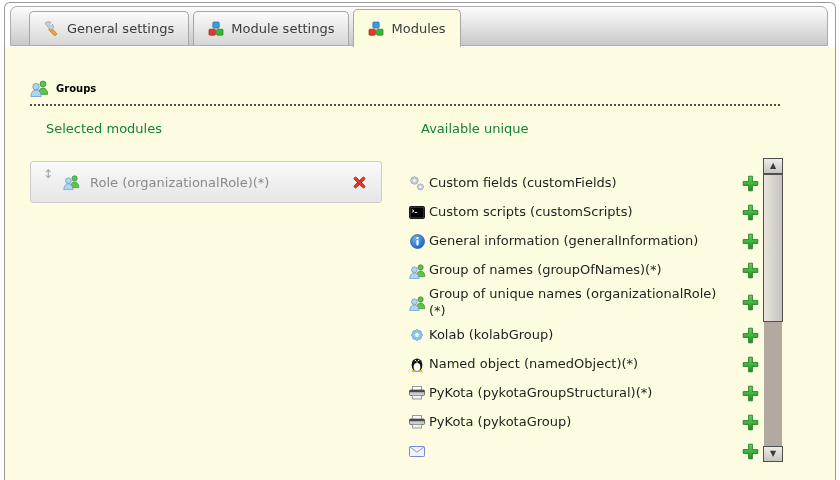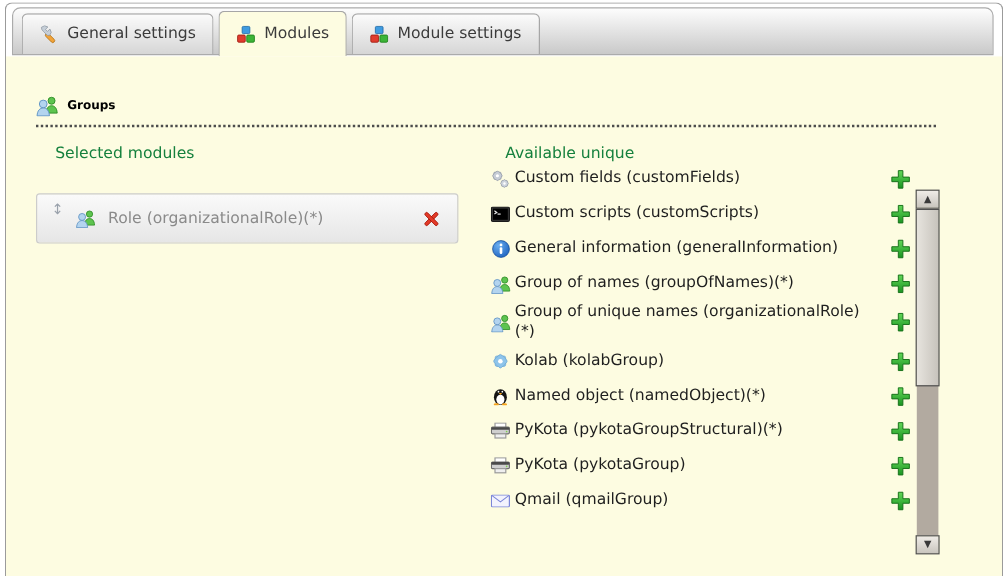--- a/index.html
+++ b/index.html
@@ -12,21 +12,21 @@
   .frame{
     position:absolute;left:4px;top:2px;width:830px;height:496px;
     border:1px solid #9b9b9b;border-bottom:none;
     border-radius:6px 6px 0 0;background:#fff;
   }
   
   .tabstrip{
     position:absolute;left:5px;top:3px;width:818px;height:40px;
     box-sizing:border-box;border:1px solid #ababab;border-radius:7px 7px 0 0;
     background:linear-gradient(#fdfdfd,#c9c9c9);
-    display:flex;align-items:flex-end;padding-left:5px;
+    display:flex;align-items:flex-end;padding-left:16px;
   }
   .tab{
     display:flex;align-items:center;gap:7px;height:34px;margin:0 2px;
     padding:0 14px;box-sizing:border-box;
     border:1px solid #a6a6a6;border-bottom:none;border-radius:5px 5px 0 0;
     background:linear-gradient(#fbfbfb,#d6d6d6);
     color:#3b3b3b;cursor:pointer;white-space:nowrap;
   }
   .tab.active{
     background:#fdfce1;height:38px;margin-bottom:-2px;position:relative;z-index:3;
@@ -48,21 +48,21 @@
   .srow{
     margin-top:25px;height:42px;box-sizing:border-box;
     border:1px solid #cccccc;border-radius:3px;
     background:linear-gradient(#fafafa,#e6e6e6);
     display:flex;align-items:center;padding:0 12px;
   }
   .handle{color:#99a1ab;font-size:12px;line-height:1;align-self:flex-start;margin:6px 10px 0 0;cursor:grab;}
   .srow .lbl{color:#8a8a8a;margin-left:10px;}
   .srow .del{margin-left:auto;margin-right:2px;cursor:pointer;display:flex;}
   
-  .alist{}
+  .alist{margin-top:34px;}
   .arow{display:flex;align-items:center;min-height:27px;margin-bottom:2px;}
   .arow .icn{width:24px;flex:none;display:flex;align-items:center;}
   .arow .lbl{width:300px;line-height:1.3;color:#1f1f1f;}
   .arow .add{margin-left:auto;margin-right:0;cursor:pointer;display:flex;}
   .icn{display:inline-flex;align-items:center;justify-content:center;}
   .icn svg{display:block;}
   
   .scrollbar{position:absolute;left:758px;top:111px;width:20px;height:304px;}
   .sb-btn{
     position:absolute;left:0;width:20px;height:16px;box-sizing:border-box;
@@ -85,39 +85,39 @@
   <div class="tabstrip" id="tabstrip">
       <div class="tab">
         <span class="icn">
           <svg width="16" height="16" viewBox="0 0 16 16">
             <rect x="7.1" y="5.8" width="3.2" height="9.6" rx="1.6" fill="#f1a33a" stroke="#b06f10" stroke-width="0.6" transform="rotate(-45 8.7 10.6)"></rect>
             <path d="M1.5 1.8 A4 4 0 0 1 6.9 1.5 L4.9 3.5 L6.6 5.2 L8.6 3.2 A4 4 0 0 1 8.3 8.6 L6.4 8.4 L3.1 5.1 A4 4 0 0 1 1.5 1.8 Z" fill="#c6cfd8" stroke="#8a949f" stroke-width="0.6"></path>
           </svg>
         </span>
         <span class="tab-label">General settings</span>
       </div>
+      <div class="tab">
+        <span class="icn">
+          <svg width="16" height="16" viewBox="0 0 16 16">
+            <rect x="4.8" y="1" width="6.4" height="6" rx="1" fill="#3f9be0" stroke="#1f6aa8" stroke-width="0.7"></rect>
+            <rect x="1" y="8.2" width="6.4" height="6" rx="1" fill="#e03c2e" stroke="#9e1d12" stroke-width="0.7"></rect>
+            <rect x="8.6" y="8.2" width="6.4" height="6" rx="1" fill="#3cb437" stroke="#1d7f1a" stroke-width="0.7"></rect>
+          </svg>
+        </span>
+        <span class="tab-label">Module settings</span>
+      </div>
       <div class="tab active">
         <span class="icn">
           <svg width="16" height="16" viewBox="0 0 16 16">
             <rect x="4.8" y="1" width="6.4" height="6" rx="1" fill="#3f9be0" stroke="#1f6aa8" stroke-width="0.7"></rect>
             <rect x="1" y="8.2" width="6.4" height="6" rx="1" fill="#e03c2e" stroke="#9e1d12" stroke-width="0.7"></rect>
             <rect x="8.6" y="8.2" width="6.4" height="6" rx="1" fill="#3cb437" stroke="#1d7f1a" stroke-width="0.7"></rect>
           </svg>
         </span>
         <span class="tab-label">Modules</span>
-      </div>
-      <div class="tab">
-        <span class="icn">
-          <svg width="16" height="16" viewBox="0 0 16 16">
-            <rect x="4.8" y="1" width="6.4" height="6" rx="1" fill="#3f9be0" stroke="#1f6aa8" stroke-width="0.7"></rect>
-            <rect x="1" y="8.2" width="6.4" height="6" rx="1" fill="#e03c2e" stroke="#9e1d12" stroke-width="0.7"></rect>
-            <rect x="8.6" y="8.2" width="6.4" height="6" rx="1" fill="#3cb437" stroke="#1d7f1a" stroke-width="0.7"></rect>
-          </svg>
-        </span>
-        <span class="tab-label">Module settings</span>
       </div>
     </div>
 
   <div class="panel">
     <div class="section-head">
       <span class="icn" id="section-icon">
           <svg width="19" height="18" viewBox="0 0 17 16">
             <g stroke-width="0.7">
               <circle cx="11.6" cy="4.4" r="2.6" fill="#5ec44f" stroke="#2e8d26"></circle>
               <path d="M7.4 13.6 C7.6 9.7 9.4 8.1 11.6 8.1 C13.8 8.1 15.6 9.7 15.8 13.6 Z" fill="#5ec44f" stroke="#2e8d26"></path>
@@ -403,21 +403,20 @@
               </span>
             </span>
           </div>
           <div class="arow">
             <span class="icn">
               <svg width="16" height="11" viewBox="0 0 16 11">
                 <rect x="0.5" y="0.5" width="15" height="10" rx="1" fill="#f3f3fd" stroke="#7b86d8"></rect>
                 <path d="M0.8 0.8 L8 6.2 L15.2 0.8" fill="none" stroke="#7b86d8" stroke-width="0.9"></path>
               </svg>
             </span>
-            <span class="lbl">Qmail (qmailGroup)</span>
             <span class="add">
               <span class="icn">
                 <svg width="17" height="17" viewBox="0 0 17 17">
                   <defs>
                     <linearGradient id="pg" x1="0" y1="0" x2="0" y2="1">
                       <stop offset="0" stop-color="#63d758"></stop>
                       <stop offset="1" stop-color="#1a9421"></stop>
                     </linearGradient>
                   </defs>
                   <path d="M6.6 1.2 h3.8 v5.4 h5.4 v3.8 h-5.4 v5.4 h-3.8 v-5.4 H1.2 V6.6 h5.4 z" fill="url(#pg)" stroke="#157018" stroke-width="0.8"></path>

